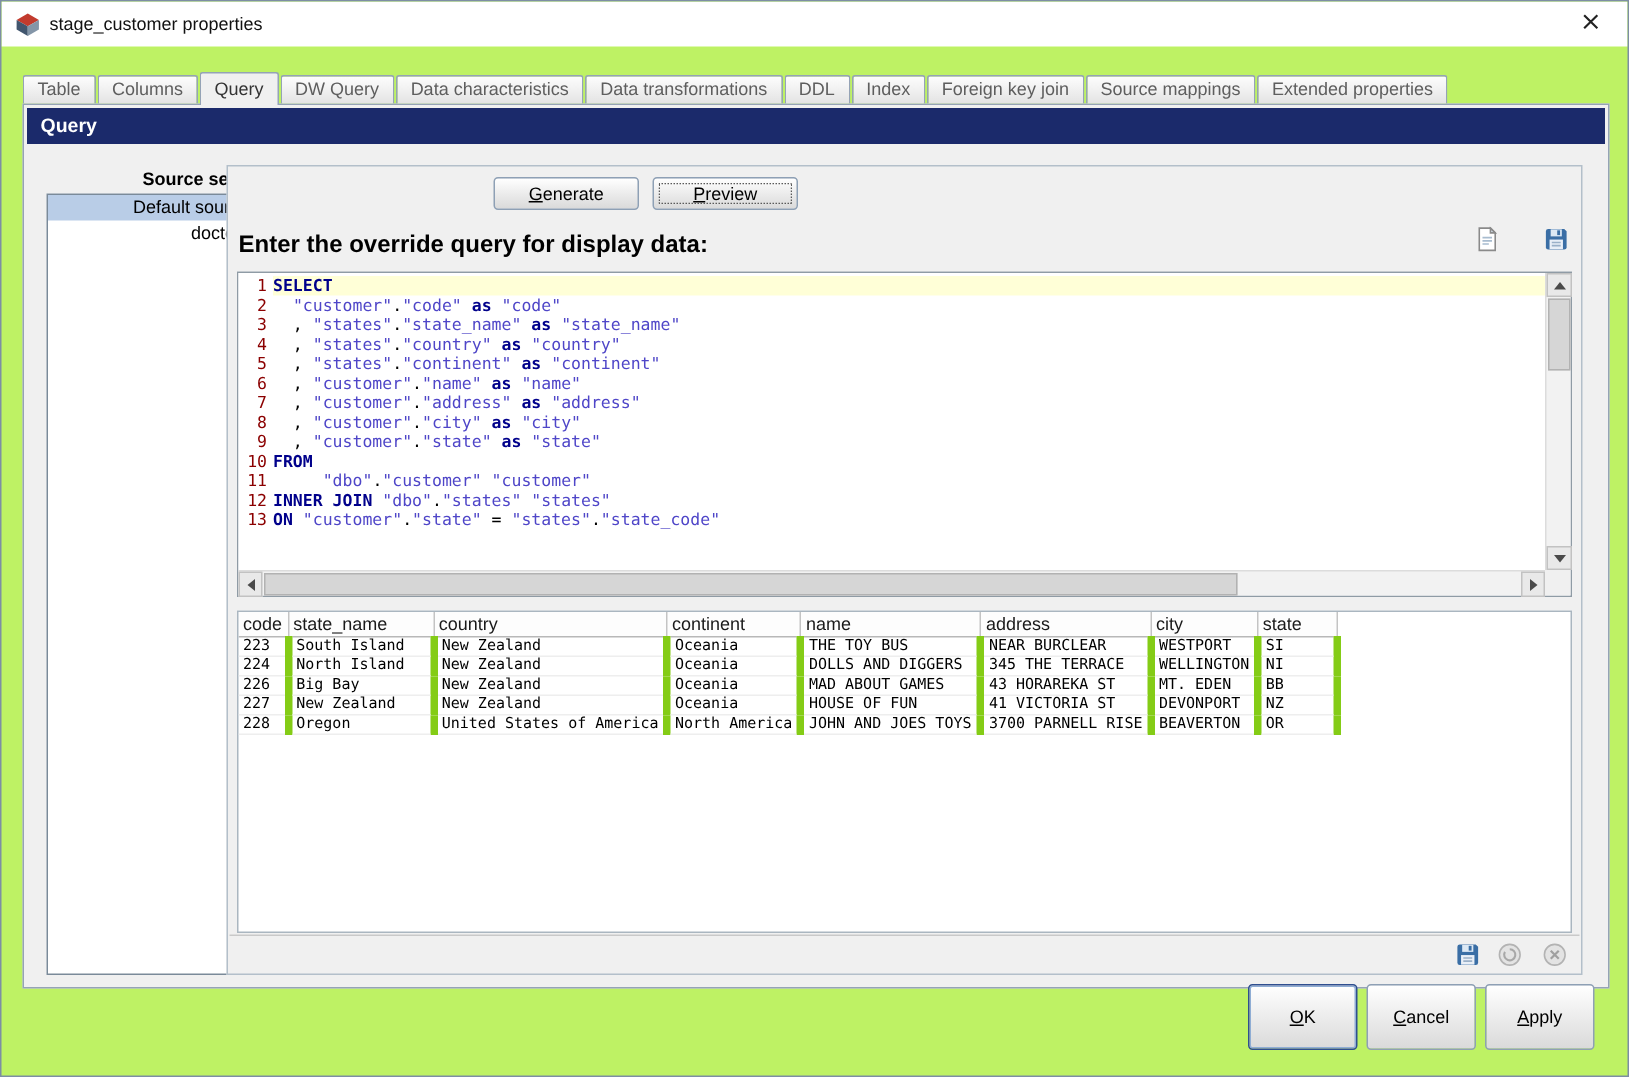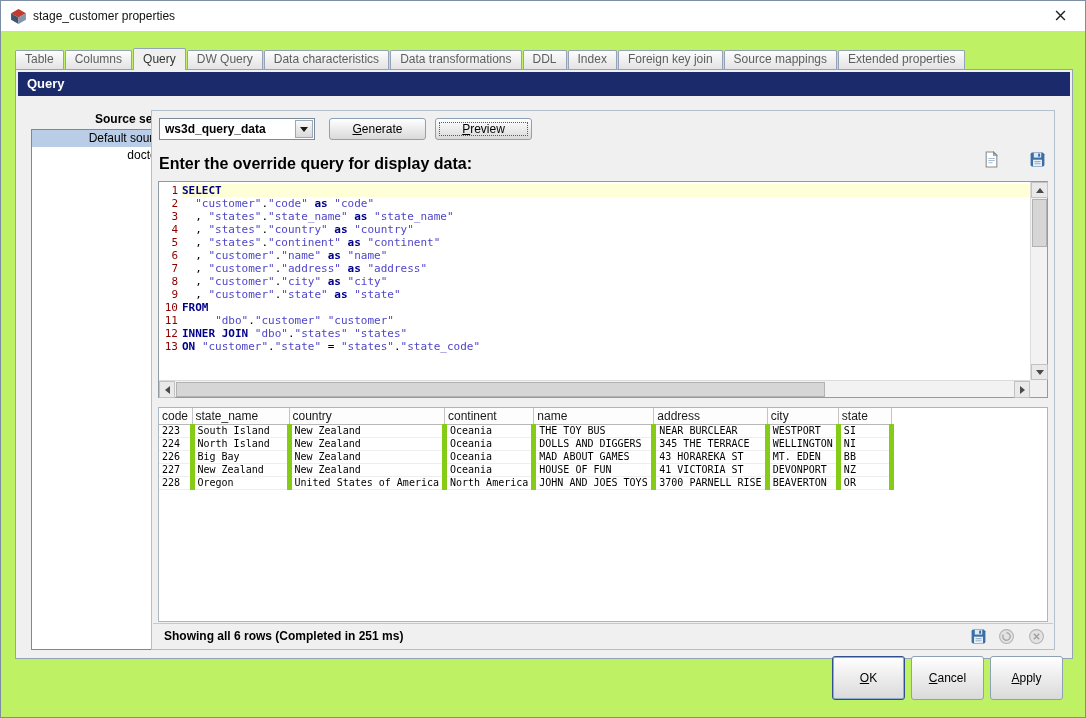--- a/index.html
+++ b/index.html
@@ -168,26 +168,20 @@
       <div class="sidebar-label">Source sets:</div>
       <div class="listbox">
           <div class="list-item selected">Default source</div>
           <div class="list-item">doctest</div>
         </div>
     </div>
 
     <div class="main">
 
       <div class="toolbar">
-        <div class="combo">
-          <span class="combo-text">ws3d_query_data</span>
-          <span class="combo-btn">
-            <span class="arrow-down"></span>
-          </span>
-        </div>
         <button class="btn" id="btn-generate"><u>G</u>enerate</button>
         <button class="btn focused" id="btn-preview"><u>P</u>review</button>
       </div>
 
       <div class="editor-label">Enter the override query for display data:</div>
 
       <span class="tool-icon new-pos">
         <svg width="17" height="17" viewBox="0 0 16 16">
           <path d="M3 1 h7 l3 3 v11 h-10 z" fill="#ffffff" stroke="#8a8a8a"></path>
           <path d="M10 1 l3 3 h-3 z" fill="#d8e4f0" stroke="#8a8a8a"></path>
@@ -332,21 +326,20 @@
                 <td>JOHN AND JOES TOYS</td>
                 <td>3700 PARNELL RISE</td>
                 <td>BEAVERTON</td>
                 <td>OR</td>
               </tr>
             </tbody>
           </table>
       </div>
 
       <div class="statusbar">
-        <span class="status-text">Showing all 6 rows (Completed in 251 ms)</span>
         <span class="status-icon s1">
           <svg width="17" height="17" viewBox="0 0 16 16">
             <path d="M1.5 3 q0-1.5 1.5-1.5 h10 l1.5 1.5 v10 q0 1.5-1.5 1.5 h-10 q-1.5 0-1.5-1.5 z" fill="#3a6ea5"></path>
             <rect x="4.5" y="1.8" width="7" height="4.4" fill="#dce8f4"></rect>
             <rect x="8.6" y="2.4" width="1.8" height="3" fill="#3a6ea5"></rect>
             <rect x="3.8" y="8.2" width="8.4" height="6" fill="#e9eff7"></rect>
             <path d="M5.2 10 h5.6 M5.2 12 h5.6" stroke="#9ab0c8" fill="none"></path>
           </svg>
         </span>
         <span class="status-icon s2">

